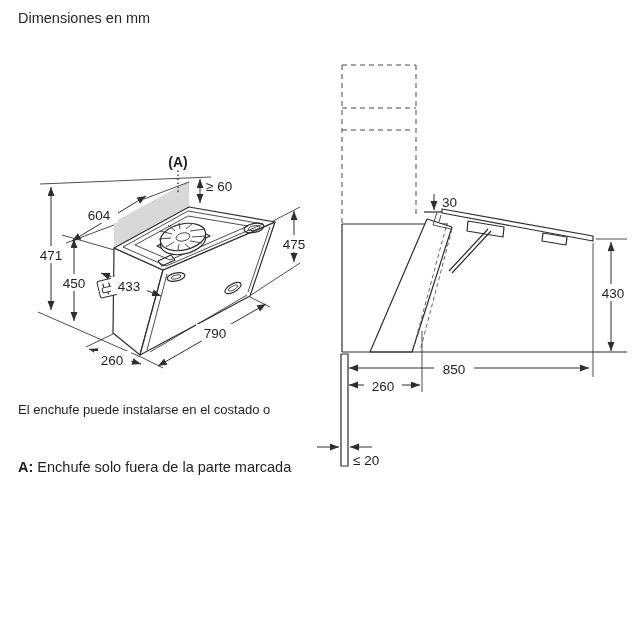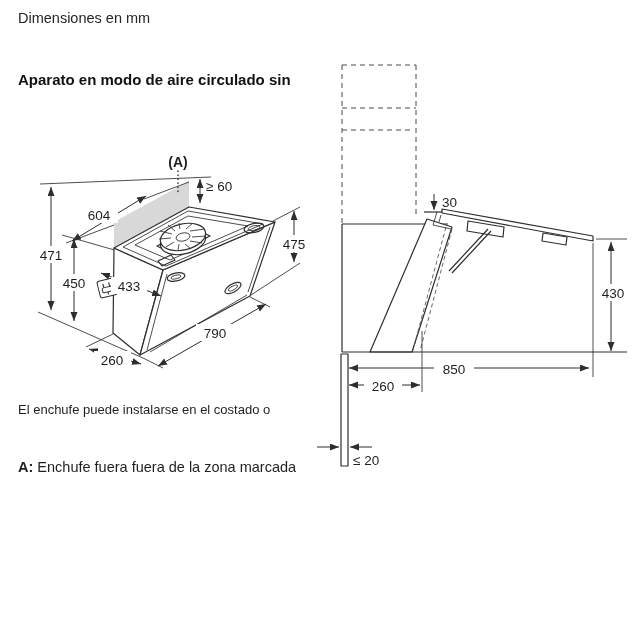--- a/index.html
+++ b/index.html
@@ -24,21 +24,20 @@
   .lbg{fill:#ffffff;stroke:none;}
 </style>
 </head>
 <body>
 
 <div class="canvas">
 
   <div class="abs title">Dimensiones en mm</div>
 
   <div class="abs heading">
-    <div>Aparato en modo de aire circulado sin</div>
   </div>
 
   <svg width="640" height="640" viewBox="0 0 640 640">
     <defs>
       <marker id="arr" orient="auto-start-reverse" markerWidth="10" markerHeight="8" refX="9" refY="3.5">
         <path d="M0,0 L9,3.5 L0,7 Z" fill="#2e2e2e"></path>
       </marker>
     </defs>
 
     <g>
@@ -203,16 +202,16 @@
       </g>
     </g>
   </svg>
 
   <div class="abs note">
     <div>El enchufe puede instalarse en el costado o</div>
   </div>
 
   <div class="abs footnote">
     <b>A:</b>
-    <span>Enchufe fuera fuera de la zona marcada</span>
+    <span>Enchufe solo fuera de la parte marcada</span>
   </div>
 
 </div>
 
 </body></html>

